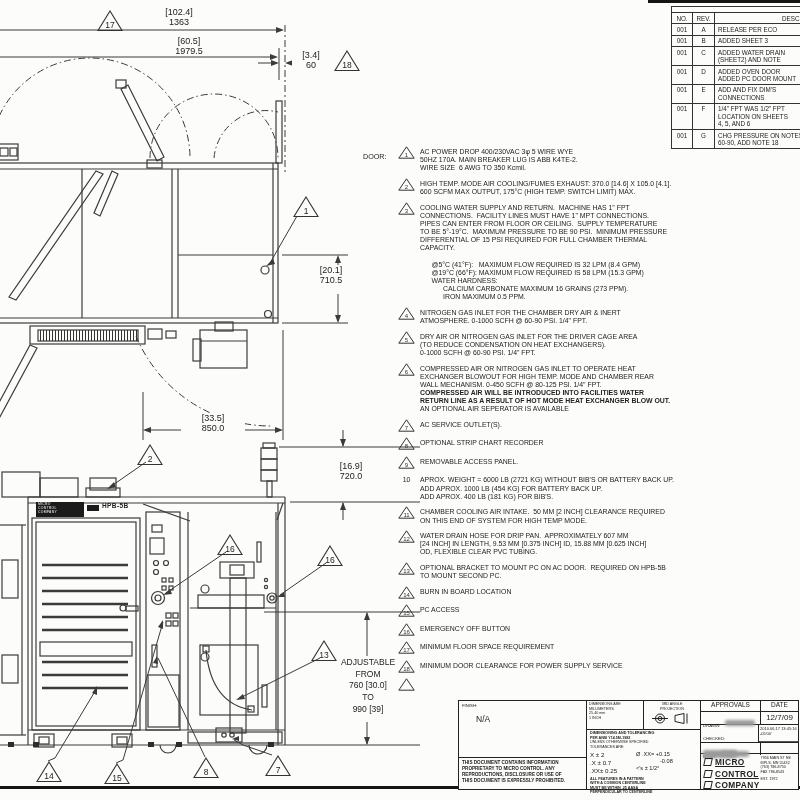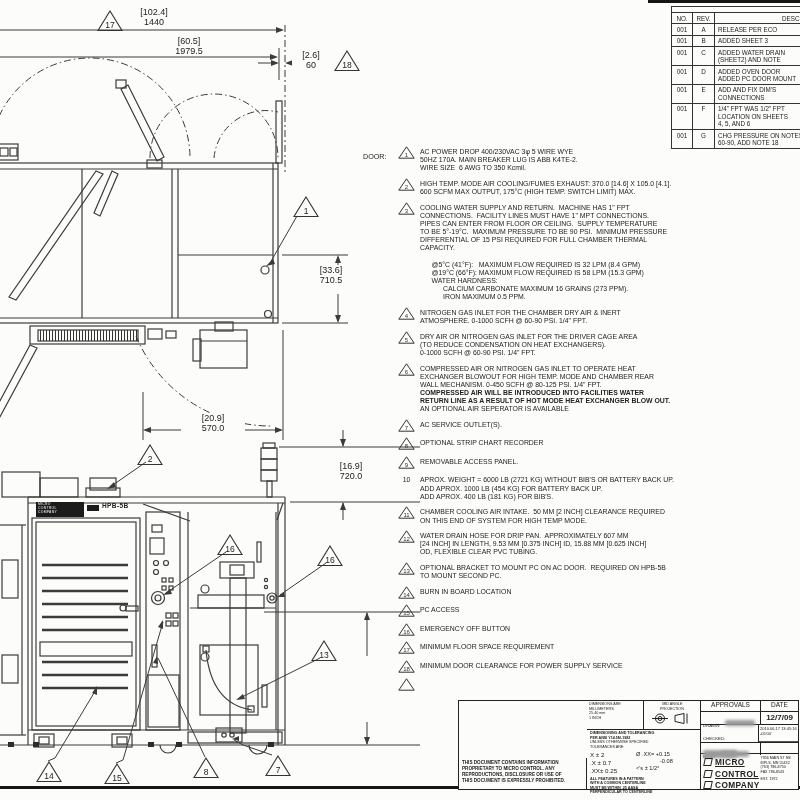--- a/index.html
+++ b/index.html
@@ -252,44 +252,49 @@
   </svg>
 
   <div class="brand-box">
     <span>MICRO</span>
     <span>CONTROL</span>
     <span>COMPANY</span>
   </div>
   <div class="abs" style="left:87px;top:505px;width:12px;height:6px;background:#1b1b1b"></div>
   <div class="model">HPB-5B</div>
 
-  <div class="dim" style="left:117px;top:7px;width:74px">
+  <div class="dim" style="left:142px;top:7px;width:74px">
     <span class="b">[102.4]</span>
-    <span class="b">1440</span>
+    <span class="b">1363</span>
   </div>
   <div class="dim" style="left:152px;top:36px;width:74px">
     <span class="b">[60.5]</span>
     <span class="b">1979.5</span>
   </div>
   <div class="dim" style="left:292px;top:50px;width:38px">
-    <span class="b">[2.6]</span>
+    <span class="b">[3.4]</span>
     <span class="b">60</span>
   </div>
   <div class="dim" style="left:303px;top:265px;width:56px">
-    <span class="b">[33.6]</span>
+    <span class="b">[20.1]</span>
     <span class="b">710.5</span>
   </div>
   <div class="dim" style="left:181px;top:413px;width:64px">
-    <span class="b">[20.9]</span>
-    <span class="b">570.0</span>
+    <span class="b">[33.5]</span>
+    <span class="b">850.0</span>
   </div>
   <div class="dim" style="left:326px;top:461px;width:50px">
     <span class="b">[16.9]</span>
     <span class="b">720.0</span>
   </div>
+  <div class="adj">ADJUSTABLE
+FROM
+760 [30.0]
+TO
+990 [39]</div>
 
   <svg class="abs" style="left:97px;top:10px" width="26" height="22">
       <polygon points="13,1 25,20.5 1,20.5" fill="none" stroke="#333" stroke-width="1.1"></polygon>
       <text x="13" y="17.5" text-anchor="middle" font-size="8.5" fill="#222">17</text>
     </svg>
   <svg class="abs" style="left:334px;top:50px" width="26" height="22">
       <polygon points="13,1 25,20.5 1,20.5" fill="none" stroke="#333" stroke-width="1.1"></polygon>
       <text x="13" y="17.5" text-anchor="middle" font-size="8.5" fill="#222">18</text>
     </svg>
   <svg class="abs" style="left:293px;top:196px" width="26" height="22">
@@ -534,20 +539,24 @@
     <div class="rev-row">
         <div class="c-no">001</div>
         <div class="c-rev">G</div>
         <div class="c-desc">CHG PRESSURE ON NOTES
 60-90, ADD NOTE 18</div>
       </div>
   </div>
 
   <div class="tb">
 
+    <div class="cell" style="left:0;top:0;width:128px;height:57px;border-right:1.2px solid #222;border-bottom:1.2px solid #222;padding:2px 3px">
+      <div class="lab">FINISH:</div>
+      <div style="font-size:8.5px;margin:6px 0 0 14px">N/A</div>
+    </div>
 
     <div class="cell" style="left:0;top:57px;width:128px;height:31px;padding:2px 3px;border-right:1.2px solid #222">
       <div style="font-size:4.6px;line-height:1.3;white-space:pre-line;font-weight:bold">THIS DOCUMENT CONTAINS INFORMATION
 PROPRIETARY TO MICRO CONTROL.  ANY
 REPRODUCTIONS, DISCLOSURE OR USE OF
 THIS DOCUMENT IS EXPRESSLY PROHIBITED.</div>
     </div>
 
     <div class="cell" style="left:128px;top:0;width:57px;height:29px;border-right:1.2px solid #222;border-bottom:1.2px solid #222;padding:1px 2px">
       <div class="tiny">DIMENSIONS ARE
@@ -596,21 +605,21 @@
     <div class="cell" style="left:242px;top:0;width:97px;height:53px;border-bottom:1.2px solid #222">
       <div style="display:flex;border-bottom:1.1px solid #222;height:10px">
         <div style="flex:1;text-align:center;font-size:6.5px;border-right:1.1px solid #222">APPROVALS</div>
         <div style="flex:0 0 37px;text-align:center;font-size:6.5px">DATE</div>
       </div>
       <div style="display:flex;border-bottom:1.1px solid #222;height:12px">
         <div style="flex:1;padding:1px 2px;border-right:1.1px solid #222">
           <span class="lab">DRAWN:</span>
           <span class="sig" style="display:inline-block;width:30px;vertical-align:middle"></span>
         </div>
-        <div style="flex:0 0 37px;text-align:center;font-size:8px;font-weight:bold;padding-top:1px">12/7/09</div>
+        <div style="flex:0 0 37px;text-align:center;font-size:8px;font-weight:normal;padding-top:1px">12/7/09</div>
       </div>
       <div style="display:flex;border-bottom:1.1px solid #222;height:17px">
         <div style="flex:1;padding:1px 2px;border-right:1.1px solid #222">
           <span class="lab">CHECKED:</span>
           <span class="sig" style="display:inline-block;width:34px;height:8px;vertical-align:middle"></span>
         </div>
         <div style="flex:0 0 37px;font-size:4px;line-height:1.3;white-space:pre-line;padding:1px 1px;border-bottom:1px solid #555">2010.06.17 13:45:16
 -05'00'</div>
       </div>
       <div style="display:flex;height:12px">

